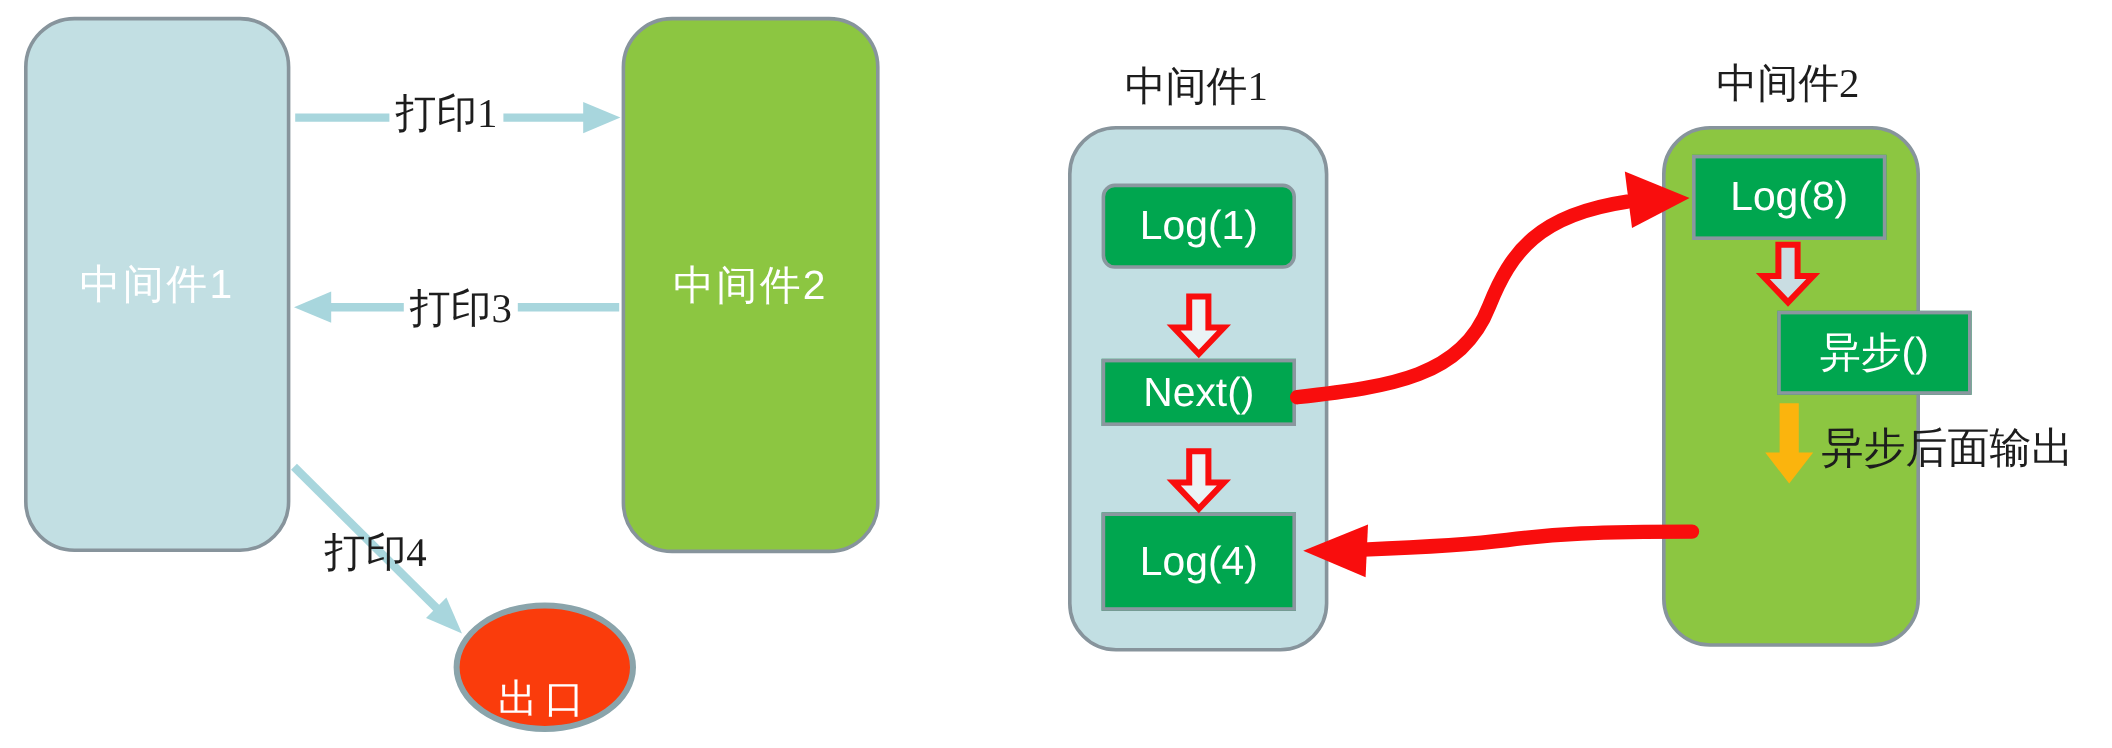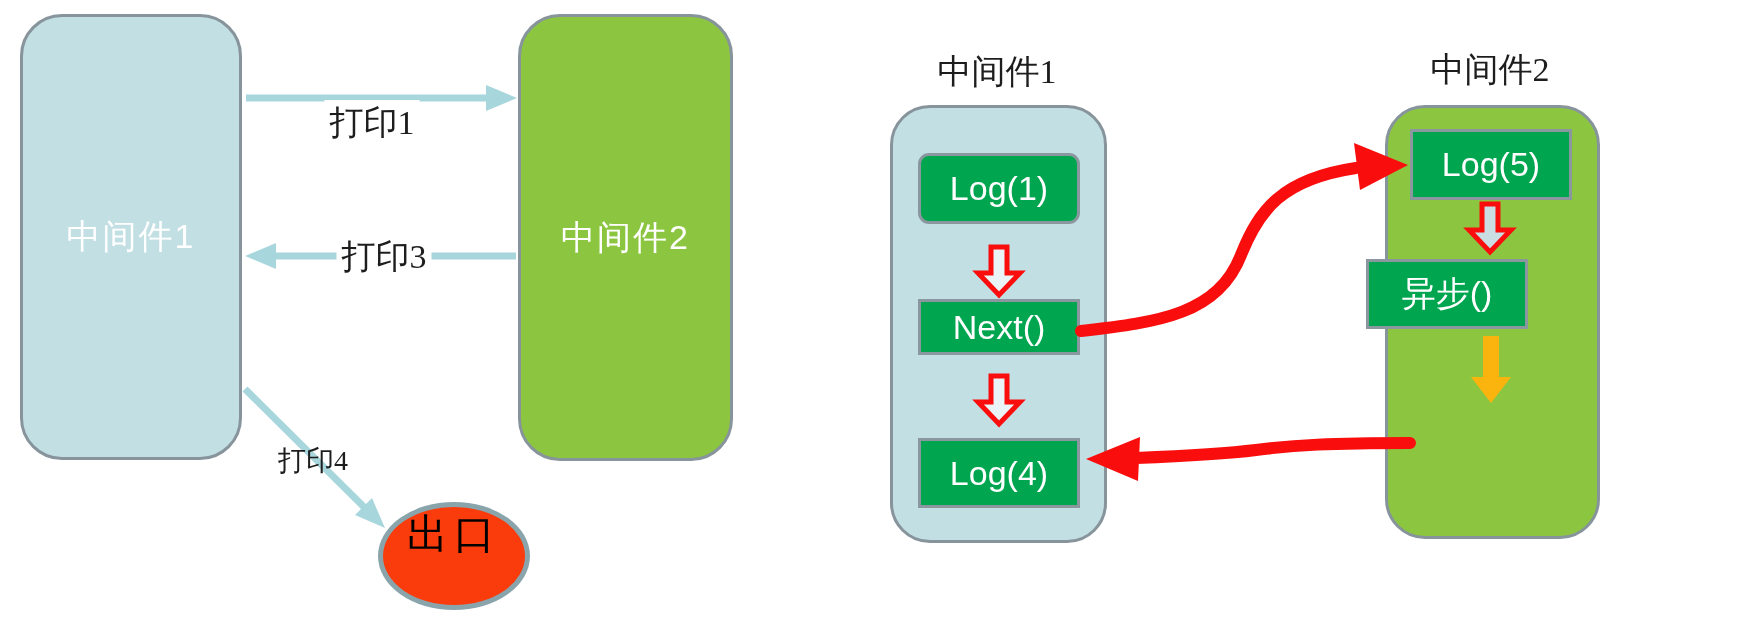--- a/index.html
+++ b/index.html
@@ -18,22 +18,22 @@
   .step{position:absolute;box-sizing:border-box;width:162px;background:var(--innergreen);
         border:3.5px solid var(--step-border);display:flex;align-items:center;justify-content:center;
         color:#ffffff;font-size:34px;}
   
   .cjk{position:absolute;color:#1d1d1d;font-family:"Liberation Serif", serif;white-space:nowrap;}
   .center-anchor{transform:translate(-50%,-50%);}
   .label-bg{background:#ffffff;padding:0 5px;}
   
   #exit-ellipse{position:absolute;left:378px;top:502px;width:152px;height:108px;border-radius:50%;
                 background:var(--orangered);border:5px solid var(--ellipse-border);box-sizing:border-box;
-                display:flex;align-items:flex-start;justify-content:center;color:#000000;
-                font-size:41px;font-family:"Liberation Serif", serif;letter-spacing:6px;}
+                display:flex;align-items:flex-end;justify-content:center;color:#ffffff;
+                font-size:33px;font-family:"Liberation Serif", serif;letter-spacing:6px;}
   svg{position:absolute;left:0;top:0;pointer-events:none;}
   .teal-line{stroke:var(--teal);stroke-width:7;fill:none;}
   .teal-head{fill:var(--teal);}
   .red-flow{stroke:var(--red);stroke-width:12;fill:none;stroke-linecap:round;}
   .red-head{fill:var(--red);}
   .hollow{stroke:var(--red);stroke-width:5;stroke-linejoin:miter;}
   .yellow-head{fill:var(--yellow);}
 </style>
 </head>
 <body>
@@ -59,40 +59,40 @@
       <line class="teal-line" x1="516" y1="256" x2="274" y2="256"></line>
       <polygon class="teal-head" points="245,256 276,243 276,269"></polygon>
     </g>
 
     <g>
       <line class="teal-line" x1="245" y1="389" x2="366" y2="509"></line>
       <polygon class="teal-head" points="385,528 355,515 372,498"></polygon>
     </g>
   </svg>
 
-  <div class="cjk center-anchor label-bg" style="left:372px;top:95px;font-size:34px;margin-top:28px;">打印1</div>
+  <div class="cjk center-anchor label-bg" style="left:372px;top:95px;font-size:34px;">打印1</div>
   <div class="cjk center-anchor label-bg" style="left:384px;top:257px;font-size:34px;">打印3</div>
-  <div class="cjk center-anchor" style="left:313px;top:461px;font-size:28px;">打印4</div>
+  <div class="cjk center-anchor" style="left:313px;top:461px;font-size:34px;">打印4</div>
 
   <div id="exit-ellipse">
     <span>出口</span>
   </div>
 
   <div class="cjk center-anchor" style="left:997px;top:72px;font-size:34px;">中间件1</div>
   <div class="cjk center-anchor" style="left:1490px;top:70px;font-size:34px;">中间件2</div>
 
   <div class="container lightblue mid-round" style="left:890px;top:105px;width:217px;height:438px;"></div>
   <div class="container ygreen mid-round" style="left:1385px;top:105px;width:215px;height:434px;"></div>
 
   <div class="step" style="left:918px;top:153px;height:71px;border-radius:11px;">Log(1)</div>
   <div class="step" style="left:918px;top:299px;height:56px;">Next()</div>
-  <div class="step" style="left:918px;top:438px;height:70px;">Log(4)</div>
+  <div class="step" style="left:918px;top:427px;height:82px;">Log(4)</div>
 
-  <div class="step" style="left:1410px;top:129px;height:71px;">Log(5)</div>
-  <div class="step" style="left:1366px;top:259px;height:70px;">异步()</div>
+  <div class="step" style="left:1410px;top:129px;height:71px;">Log(8)</div>
+  <div class="step" style="left:1481px;top:259px;height:70px;">异步()</div>
 
   <svg width="1760" height="623">
 
     <polygon class="hollow" style="fill:var(--hollow-fill-mw1);" points="991,247 1007,247 1007,273 1020,273 999,295 978,273 991,273"></polygon>
     <polygon class="hollow" style="fill:var(--hollow-fill-mw1);" points="991,376 1007,376 1007,402 1020,402 999,424 978,402 991,402"></polygon>
 
     <polygon class="hollow" style="fill:var(--hollow-fill-mw2);" points="1482,204 1498,204 1498,230 1511,230 1490,252 1469,230 1482,230"></polygon>
 
     <polygon class="yellow-head" points="1483,336 1499,336 1499,377 1511,377 1491,403 1471,377 1483,377"></polygon>
 
@@ -100,14 +100,15 @@
       <path class="red-flow" d="M 1081 331 C 1160 322, 1218 314, 1241 255 C 1259 210, 1282 179, 1356 168"></path>
       <polygon class="red-head" points="1408,165 1354,143 1360,190"></polygon>
     </g>
 
     <g>
       <path class="red-flow" d="M 1410 443 C 1330 443, 1295 445, 1256 450 C 1232 453, 1185 456, 1136 458"></path>
       <polygon class="red-head" points="1086,459 1140,437 1138,481"></polygon>
     </g>
   </svg>
 
+  <div class="cjk" style="left:1518px;top:350px;font-size:35px;">异步后面输出</div>
 
 </div>
 
 </body></html>

